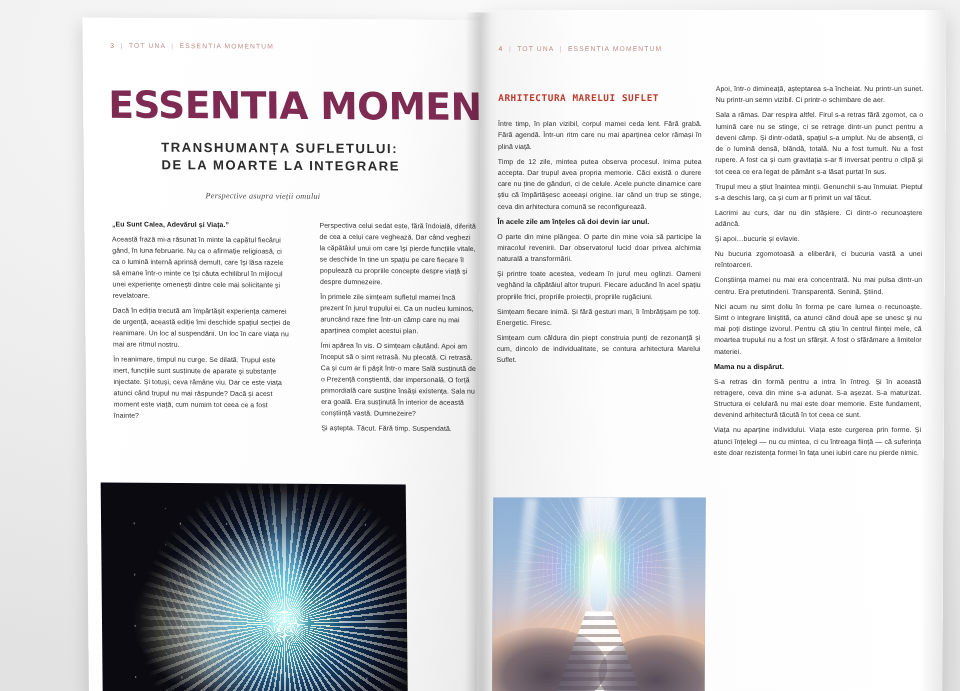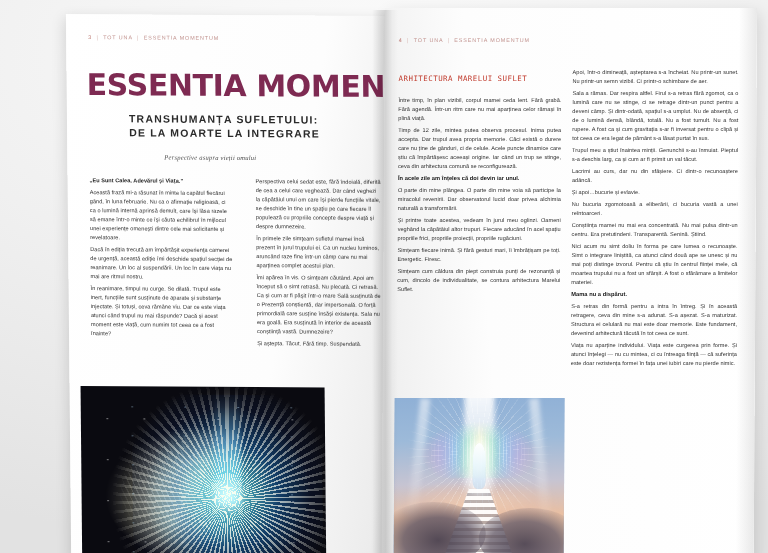--- a/index.html
+++ b/index.html
@@ -133,21 +133,21 @@
     line-height: 1.62;
     letter-spacing: 0.05px;
   }
   .bodytext.just { text-align: justify; }
   .lead {
     font-weight: 700;
     color: #1d1d1d;
   }
   .sechead {
     font-family: "DejaVu Sans Mono", monospace;
-    font-weight: 400;
+    font-weight: 700;
     font-size: 7.4px;
     letter-spacing: 0.5px;
     color: #c0392b;
     text-transform: uppercase;
     margin-bottom: 6px;
   }
   .subhead {
     font-weight: 700;
     font-size: 5.7px;
     color: #141414;

